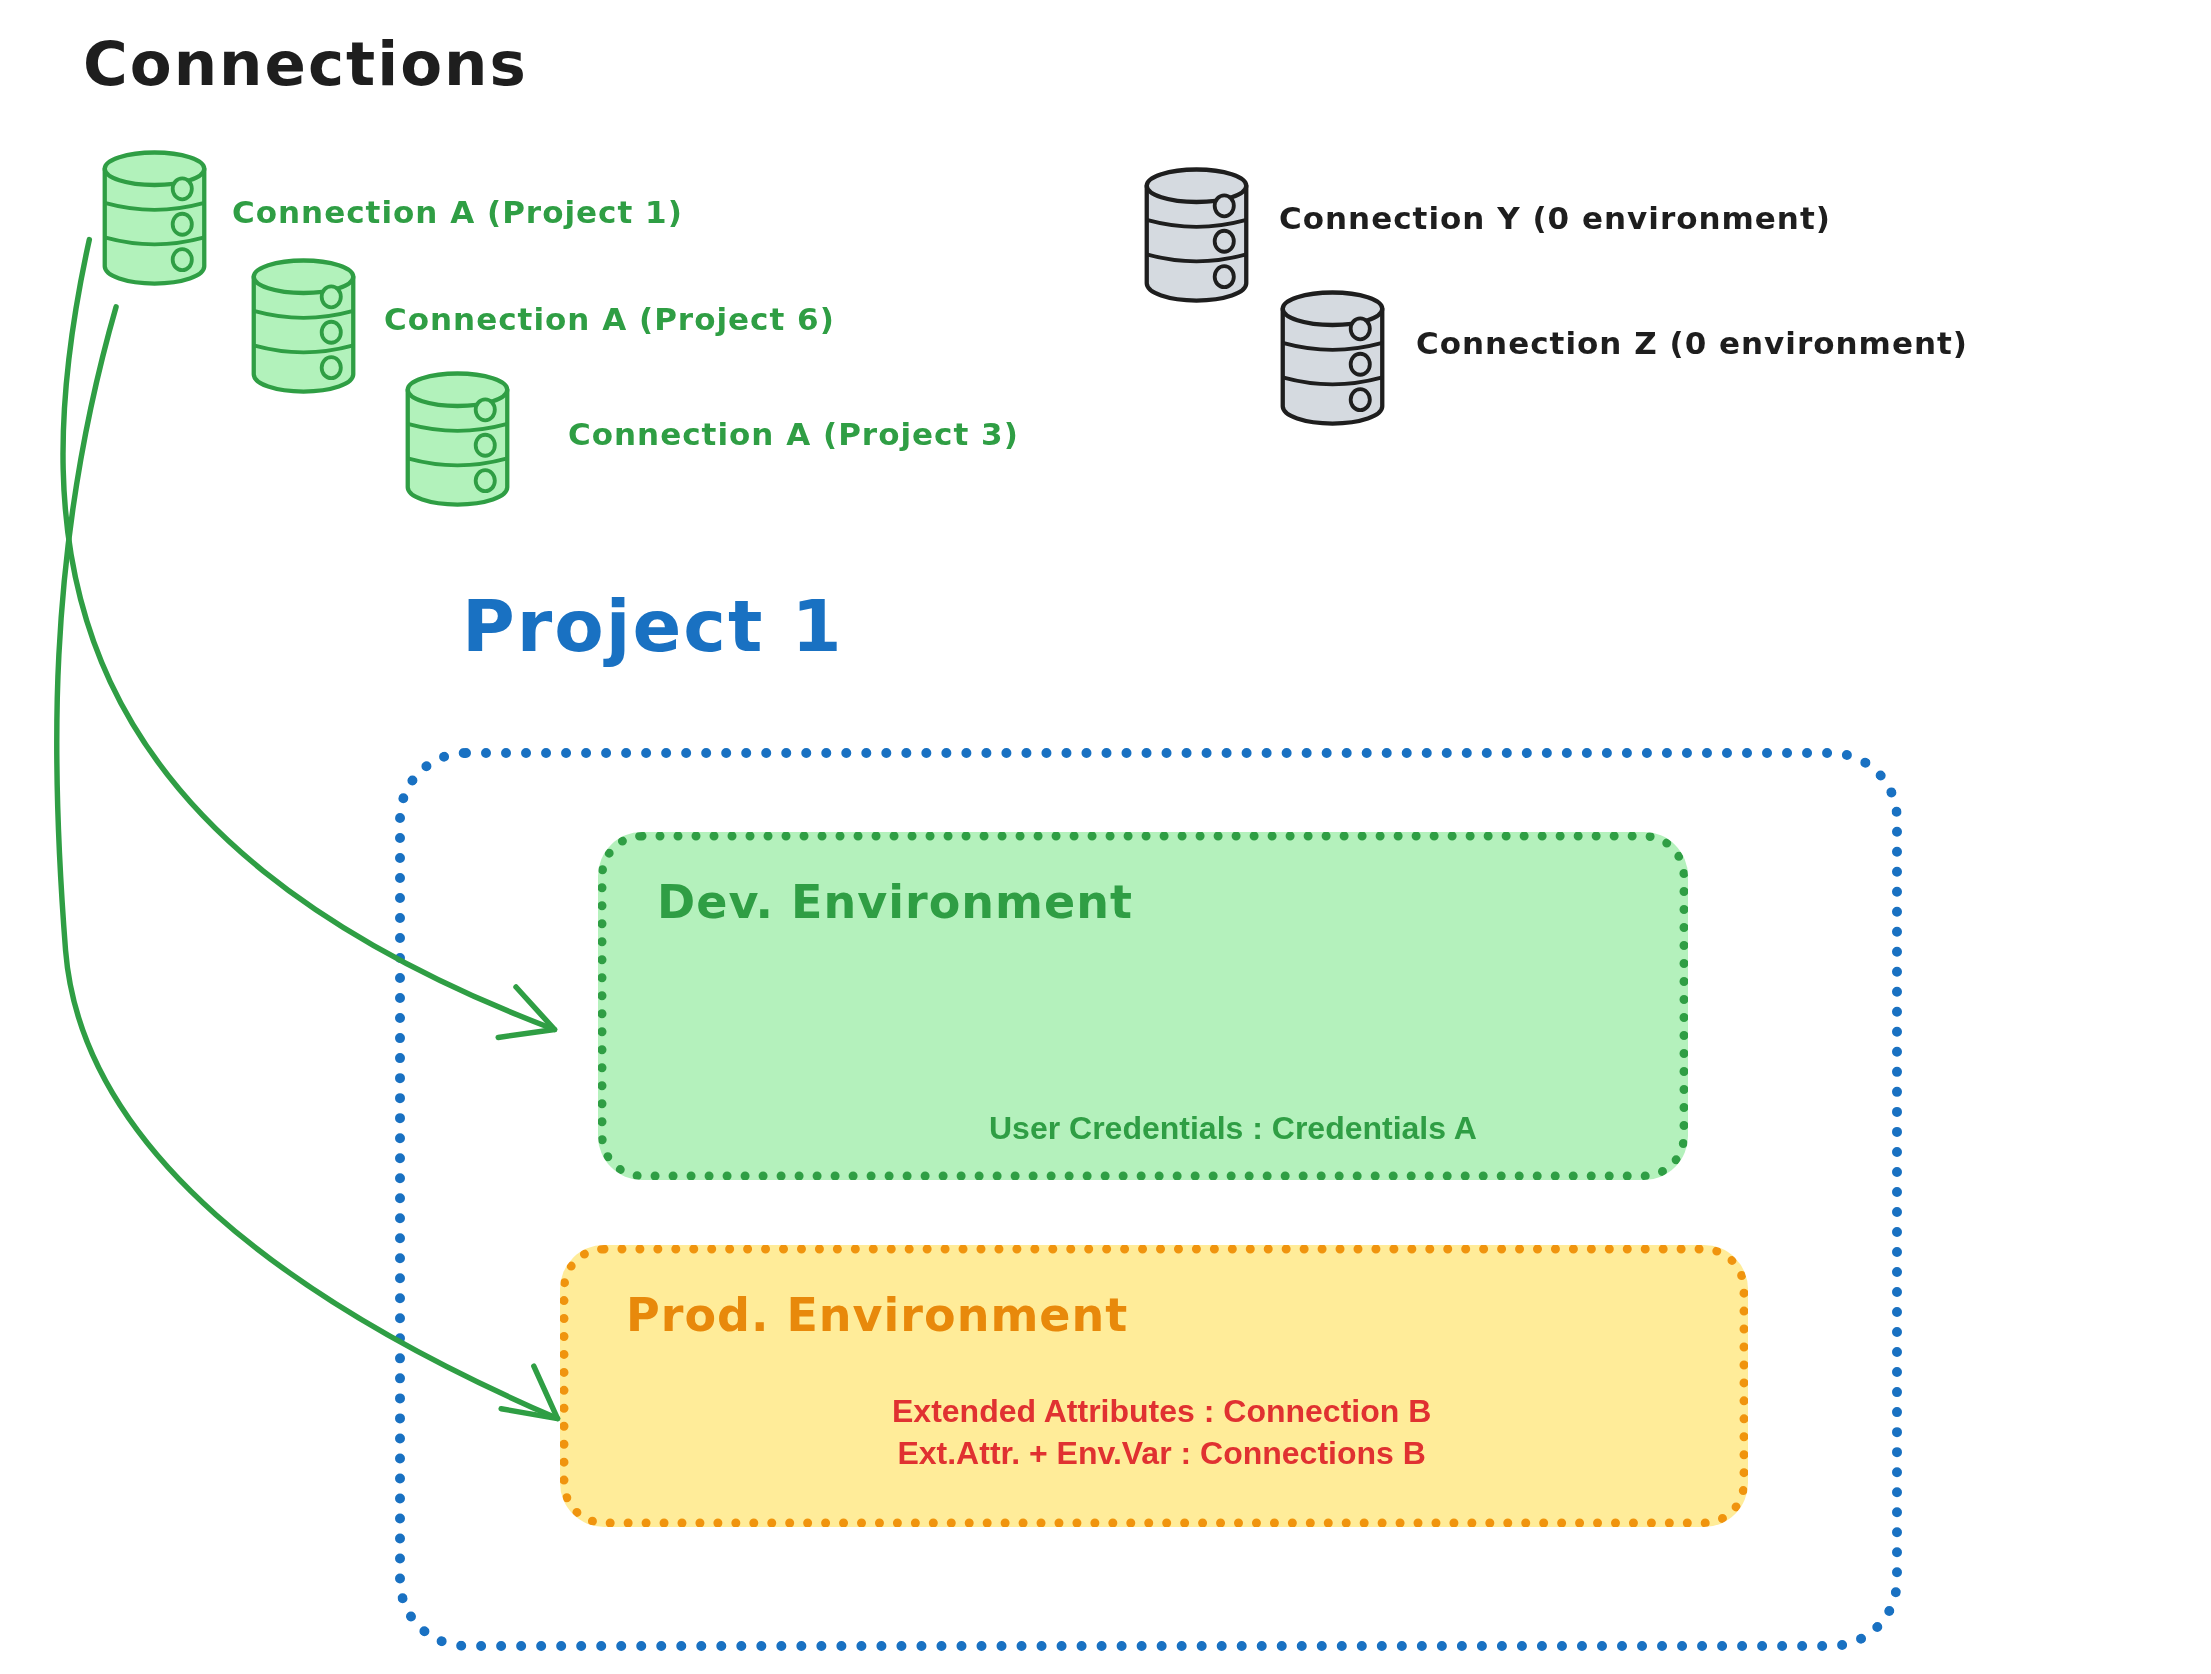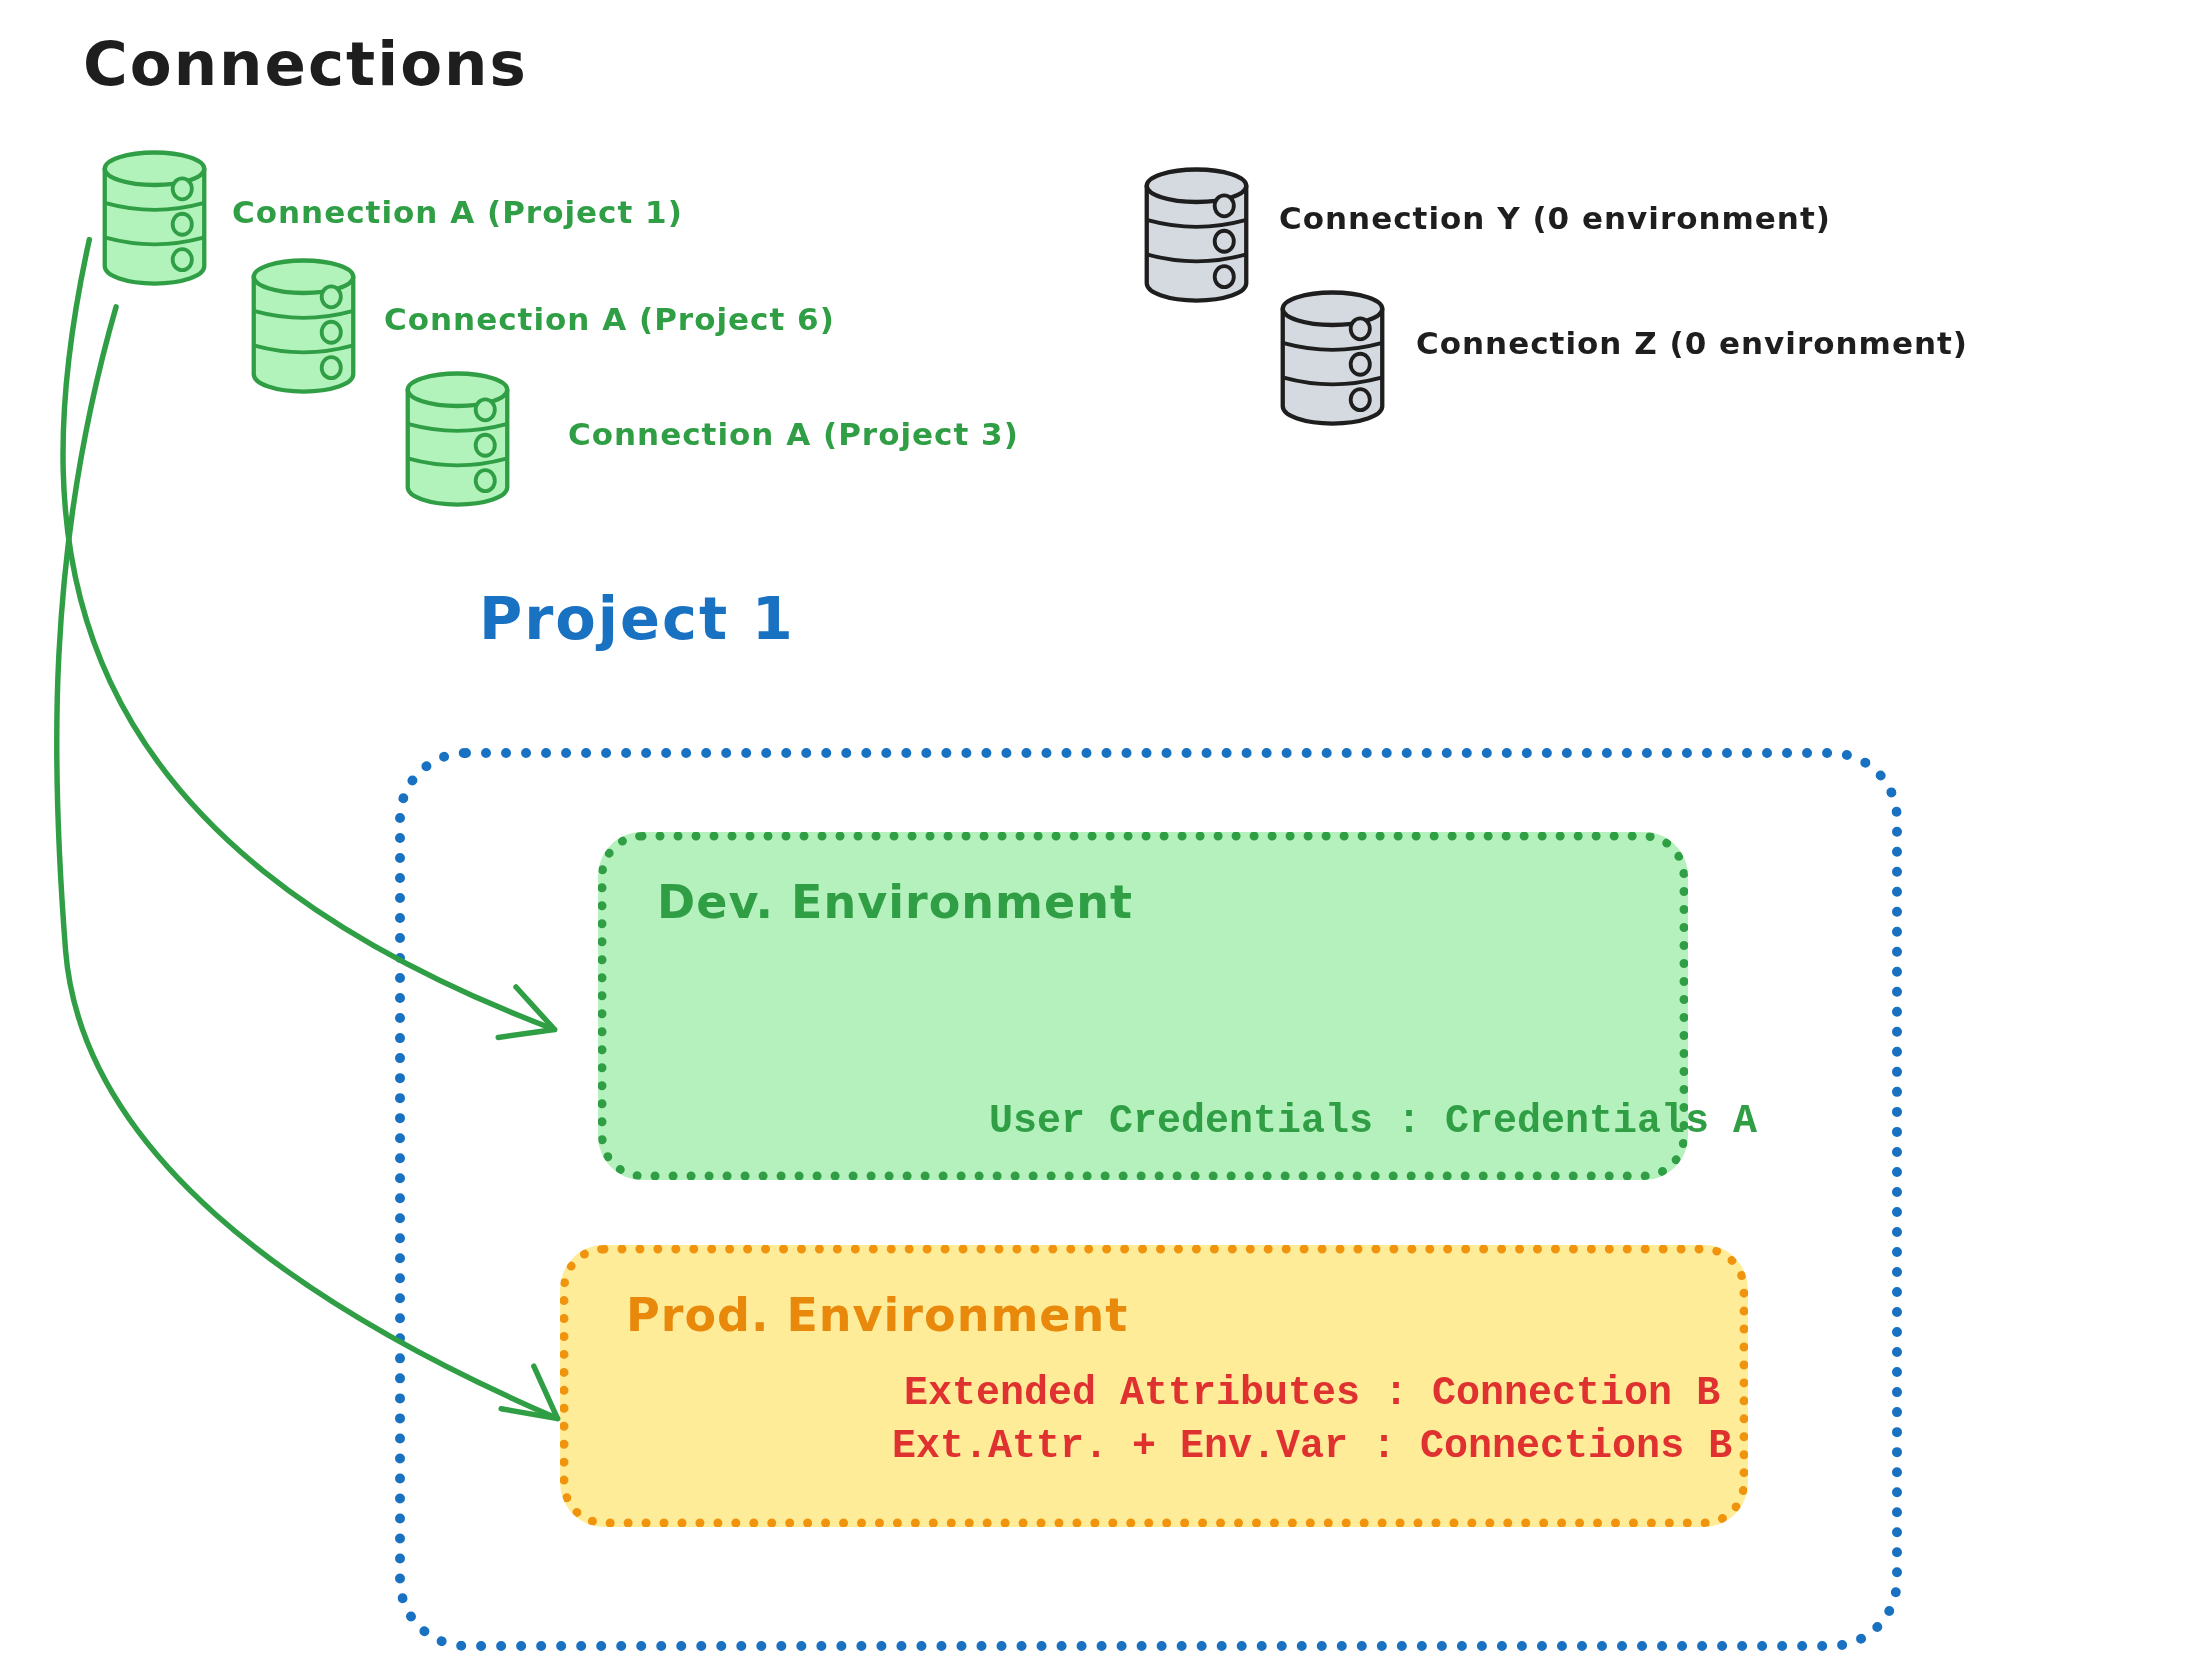--- a/index.html
+++ b/index.html
@@ -11,21 +11,21 @@
     font-family:"DejaVu Sans","Liberation Sans",sans-serif;
     color:#1e1e1e;
   }
   .abs{position:absolute;white-space:nowrap;}
 
   
   .diagram-title{left:83px;top:28px;font-size:61px;font-weight:700;letter-spacing:2px;color:#1e1e1e;}
   .conn-label{font-size:31px;font-weight:600;letter-spacing:1px;text-align:center;}
   .conn-label.green{color:#2f9e44;}
   .conn-label.black{color:#1e1e1e;}
-  .project-title{left:479px;top:584px;font-size:59px;font-weight:700;letter-spacing:2px;color:#1971c2;}
+  .project-title{left:462px;top:584px;font-size:72px;font-weight:700;letter-spacing:2px;color:#1971c2;}
 
   
   .project-box{
     left:395px;top:748px;width:1507px;height:903px;
     border:10px dotted #1971c2;border-radius:71px;
     box-sizing:border-box;background:transparent;
   }
   .env-box{box-sizing:border-box;border-radius:44px;}
   .env-dev{
     left:598px;top:832px;width:1090px;height:348px;
@@ -33,22 +33,22 @@
   }
   .env-prod{
     left:560px;top:1245px;width:1188px;height:282px;
     background:#ffec99;border:9px dotted #f0940e;
   }
   .env-title{position:absolute;white-space:nowrap;font-size:46px;font-weight:700;letter-spacing:1px;}
   .env-dev .env-title{left:50px;top:34px;color:#2f9e44;}
   .env-prod .env-title{left:57px;top:34px;color:#e8890b;}
   .mapping{
     position:absolute;white-space:pre;
-    font-family:Liberation Mono, monospace;
-    font-weight:700;font-size:40px;line-height:1.32;
+    font-family:Liberation Sans, sans-serif;
+    font-weight:700;font-size:32px;line-height:1.32;
   }
   .env-dev .mapping{left:382px;bottom:22px;color:#2f9e44;}
   .env-prod .mapping{left:323px;bottom:44px;color:#e03131;text-align:center;}
 
   
   .db-icon{position:absolute;}
   .db-icon.green{--db-stroke:#2f9e44;--db-fill:#b2f2bb;}
   .db-icon.gray{--db-stroke:#1e1e1e;--db-fill:#d5dae0;}
   .db-body,.db-top{fill:var(--db-fill);stroke:var(--db-stroke);stroke-width:4.5;stroke-linejoin:round;}
   .db-sep{fill:none;stroke:var(--db-stroke);stroke-width:4;stroke-linecap:round;}

